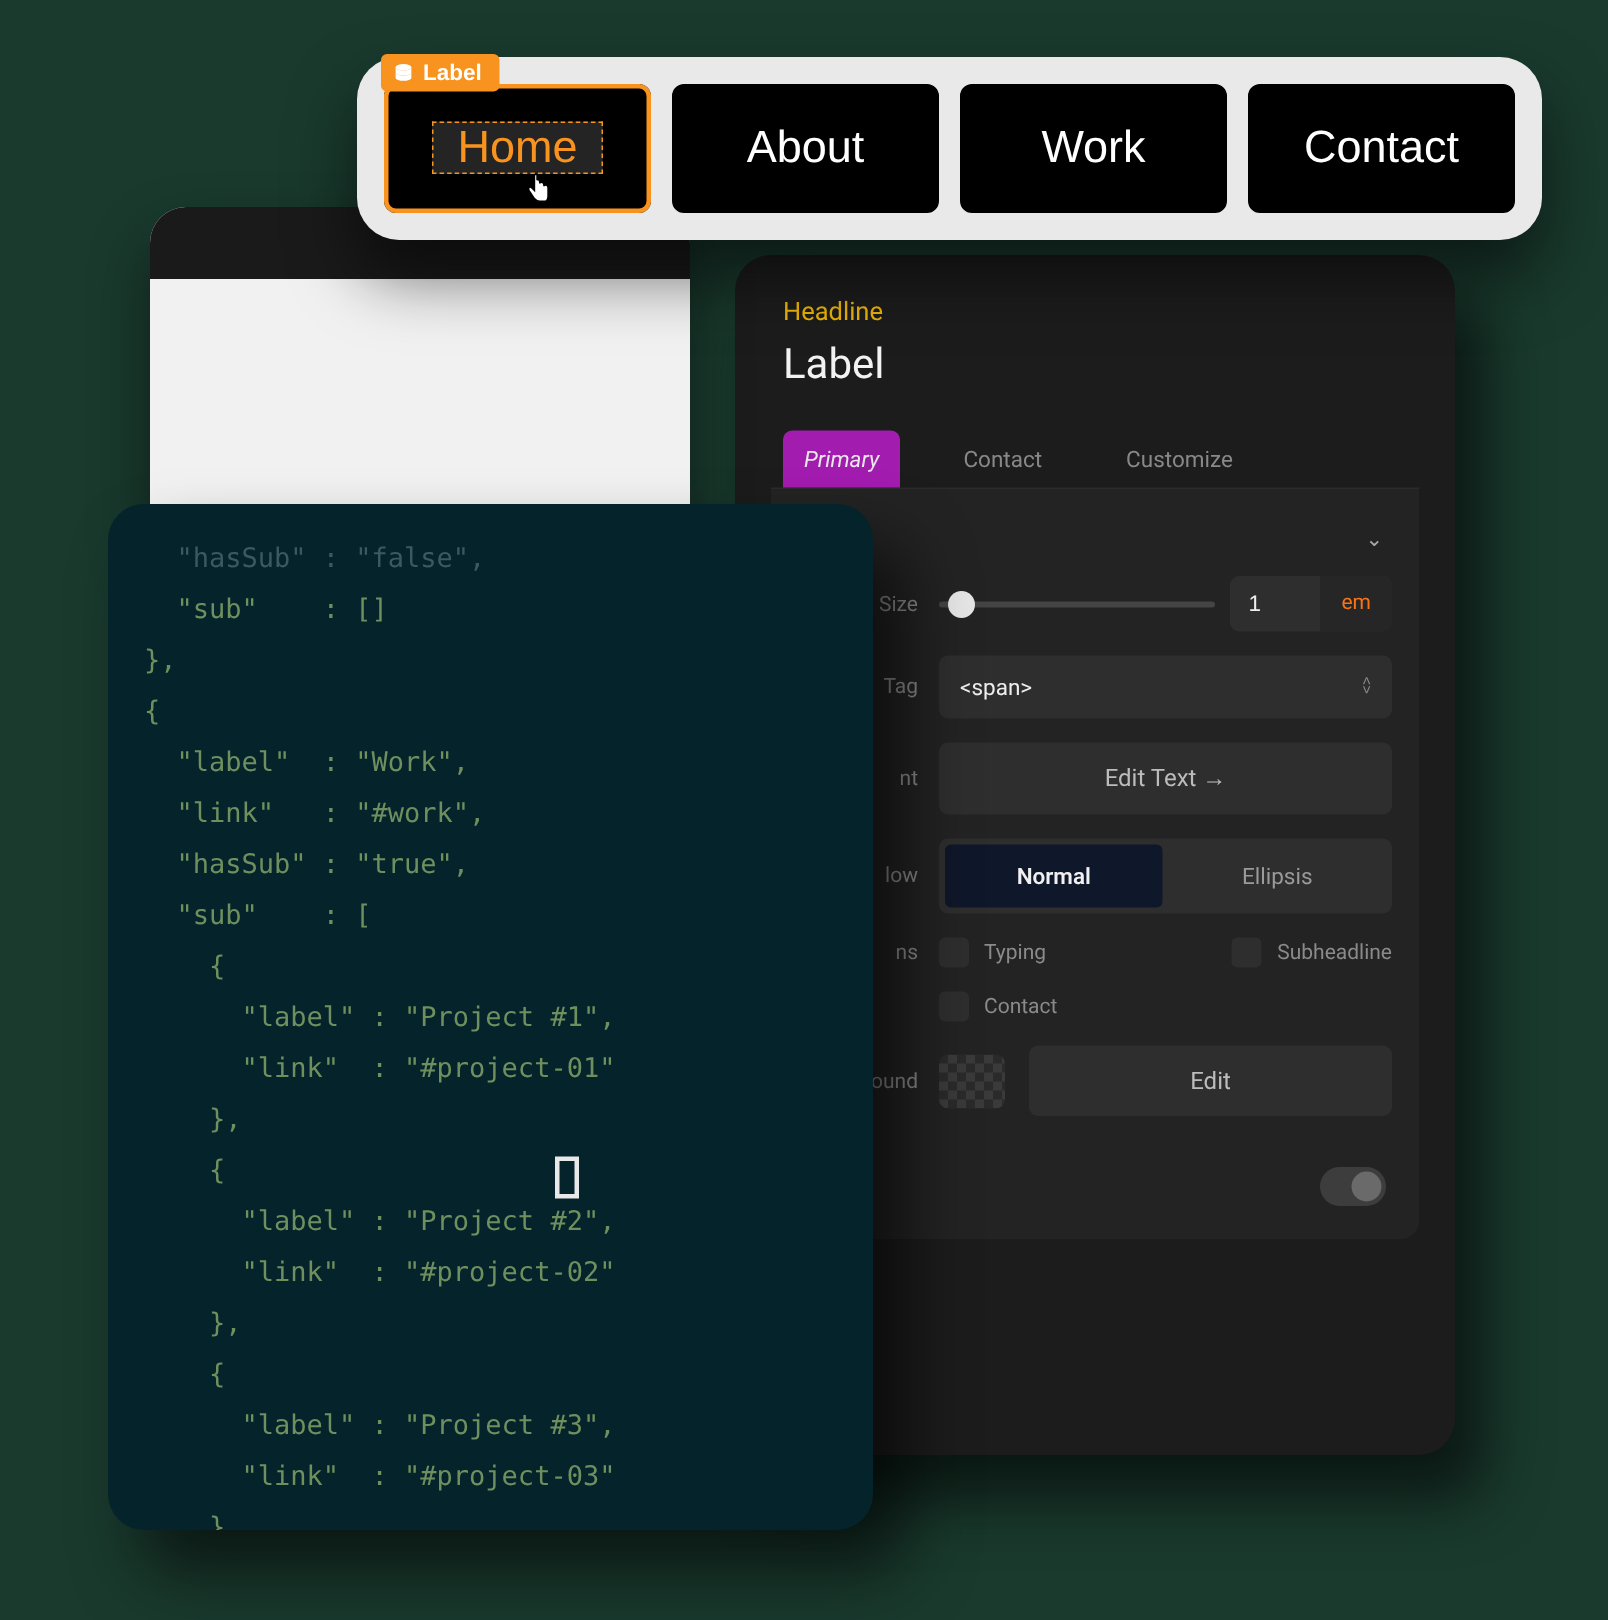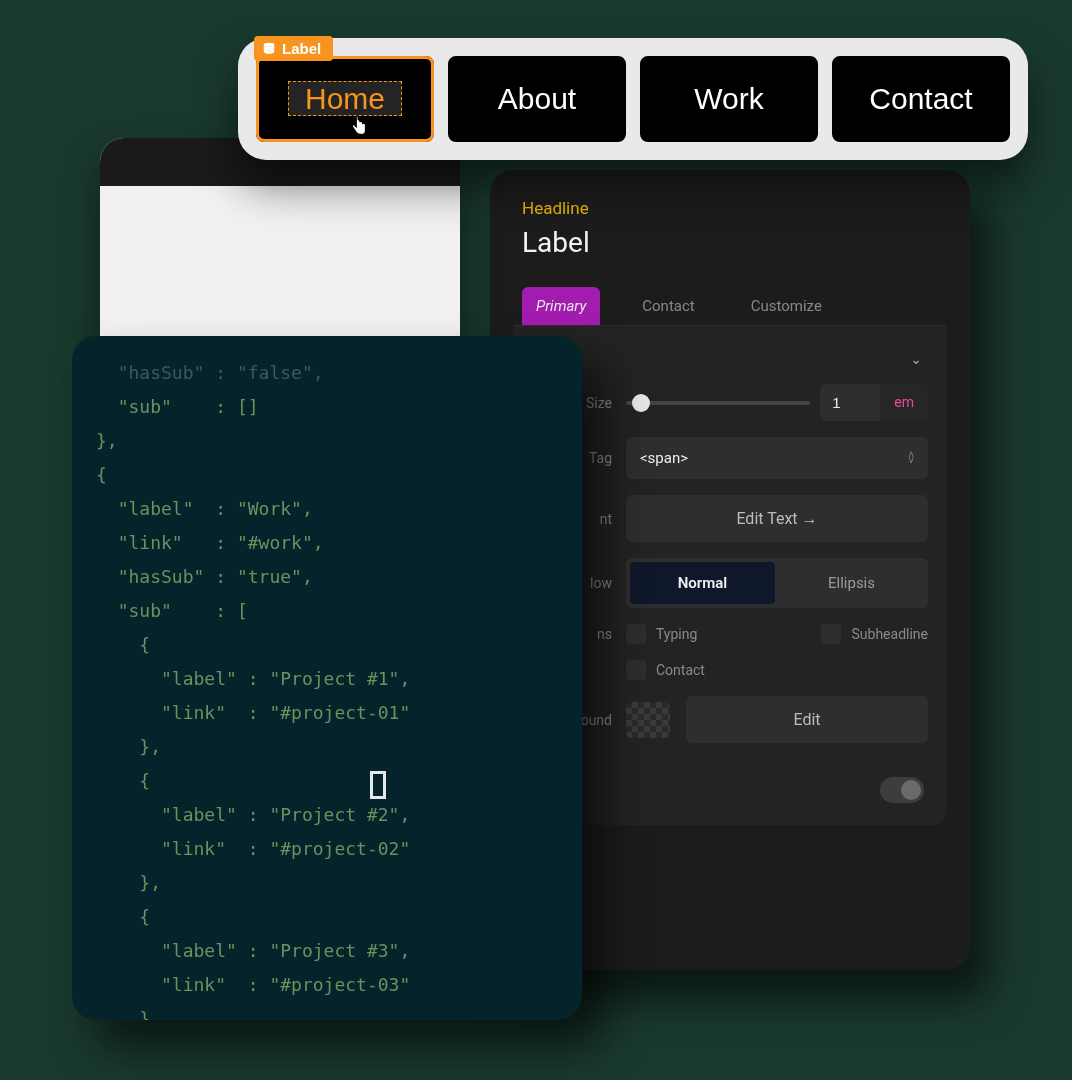--- a/index.html
+++ b/index.html
@@ -113,21 +113,21 @@
     width: 60px;
     background: transparent;
     border: none;
     color: #eee;
     font-size: 15px;
     padding: 10px 12px;
     outline: none;
   }
   .numbox .unit {
     padding: 10px 14px;
-    color: #ec4899;
+    color: #f97316;
     font-size: 14px;
     background: #262626;
   }
   .select {
     flex: 1;
     background: #2e2e2e;
     border-radius: 6px;
     padding: 12px 14px;
     display: flex;
     justify-content: space-between;

